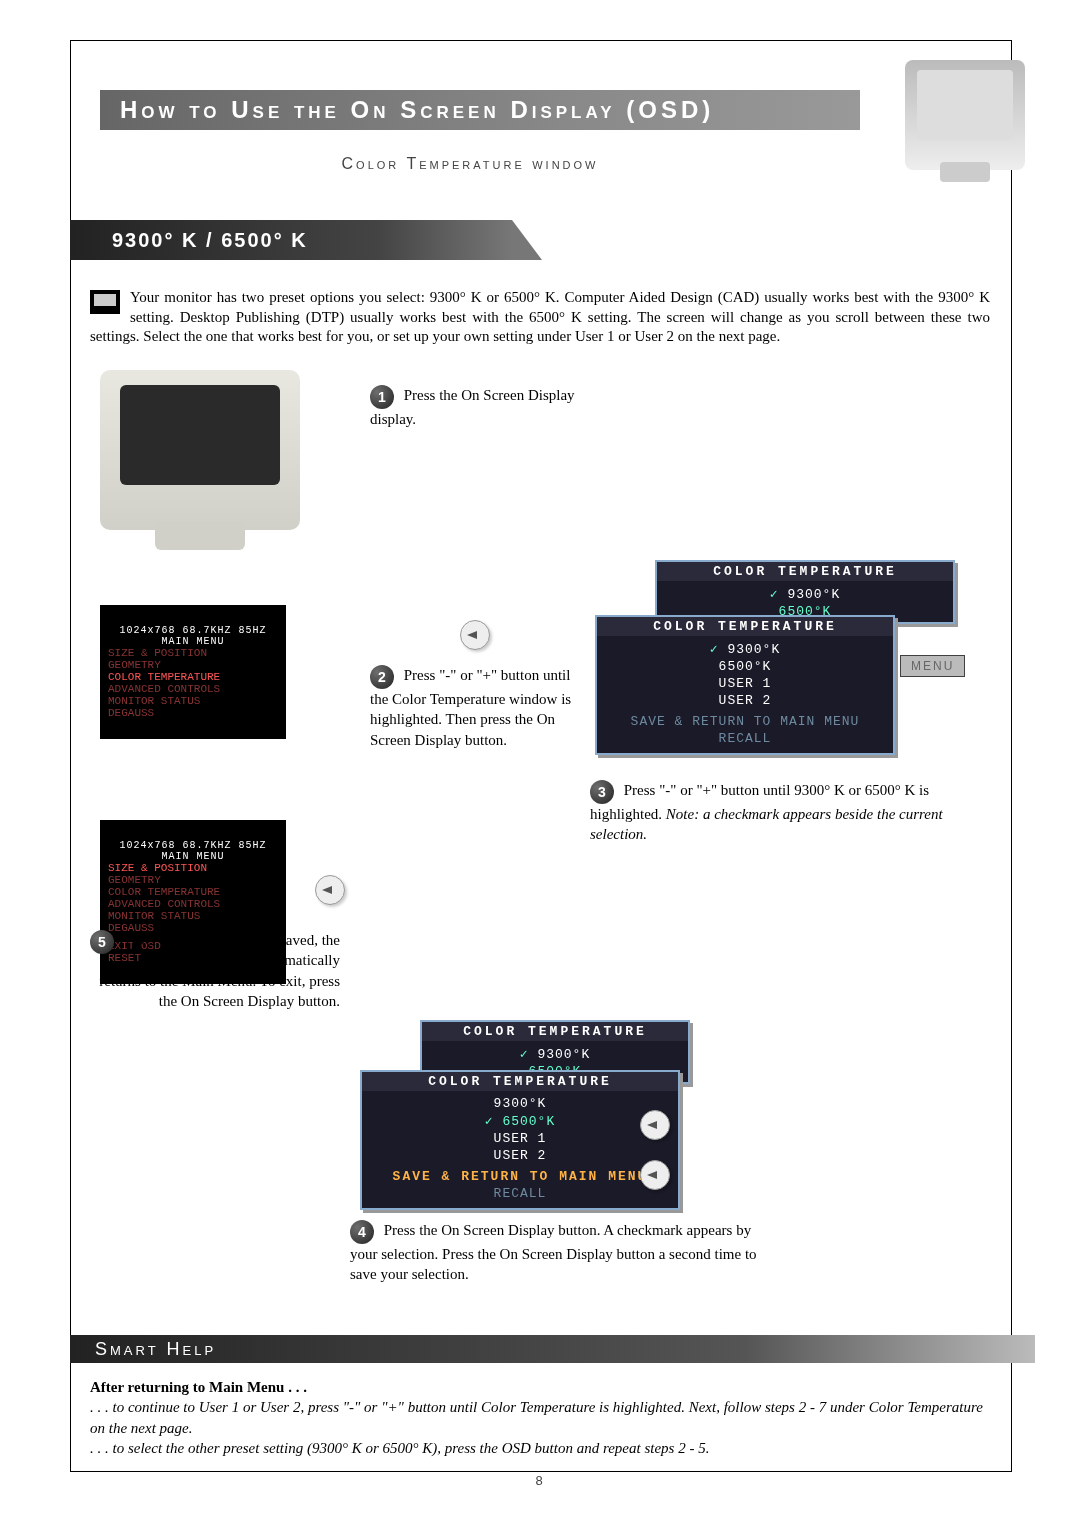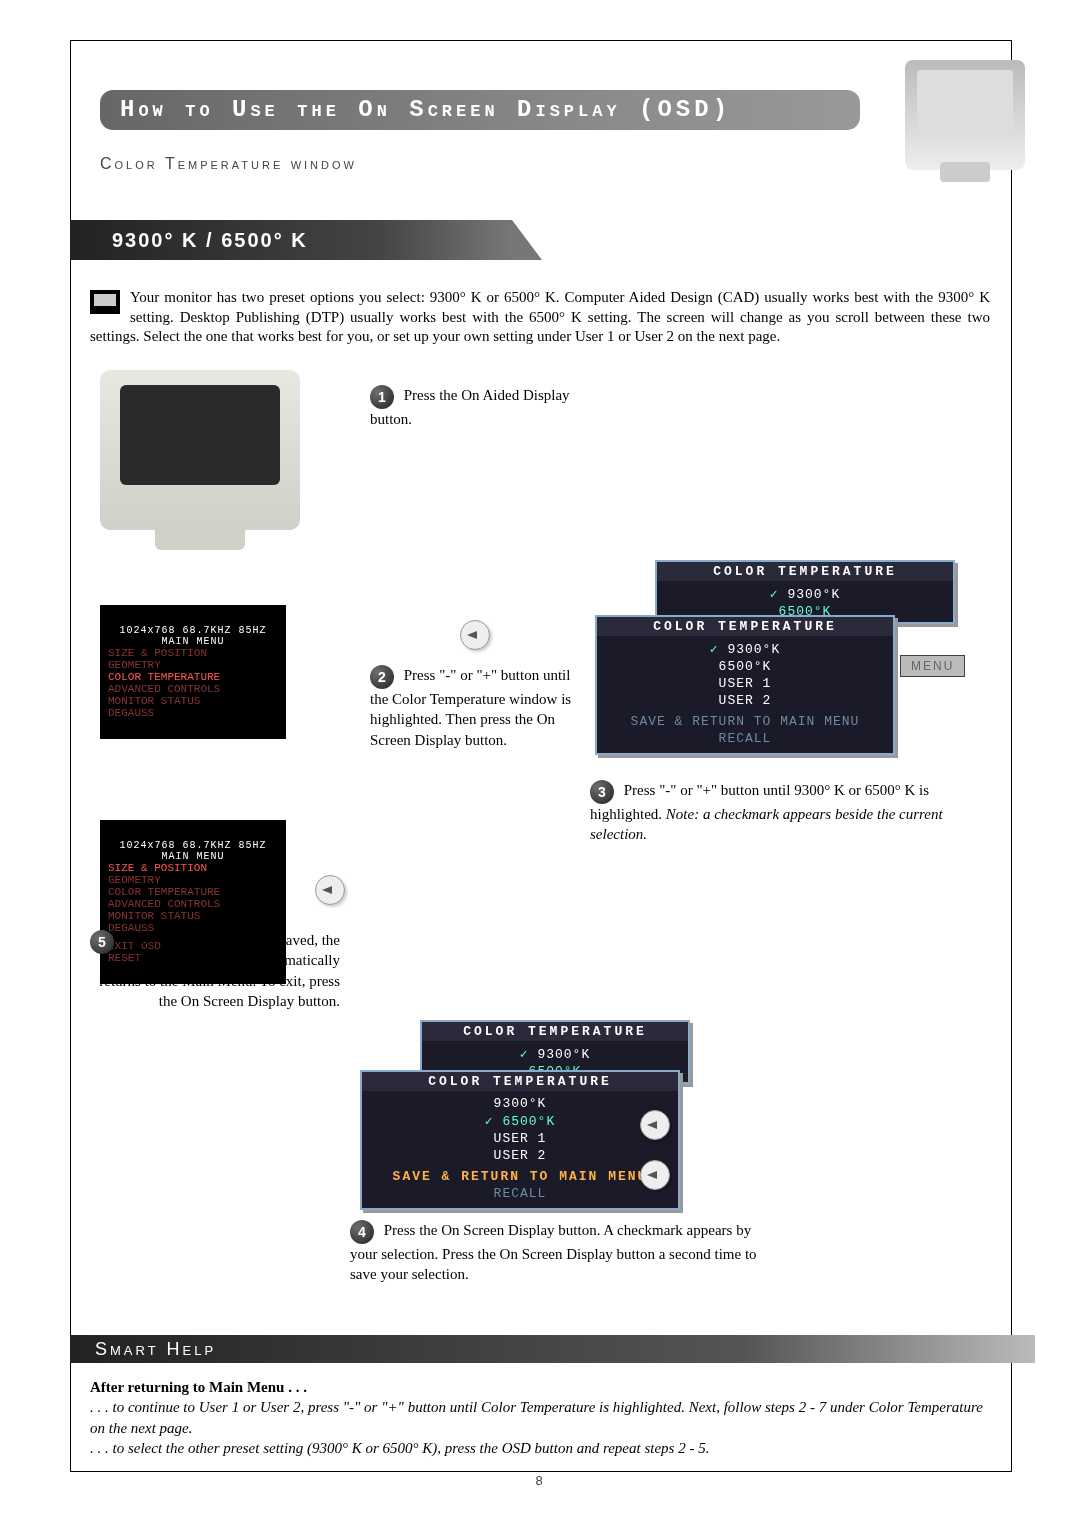--- a/index.html
+++ b/index.html
@@ -21,35 +21,34 @@
     border: 1px solid #000;
   }
   .title-bar {
     position: absolute;
     left: 100px;
     top: 90px;
     width: 740px;
     height: 40px;
     background: linear-gradient(to right, #666, #888 60%, #999);
     color: #fff;
-    font-family: Liberation Mono, monospace;
+    font-family: Liberation Sans, sans-serif;
     font-variant: small-caps;
     letter-spacing: 4px;
     font-weight: bold;
     font-size: 24px;
     line-height: 40px;
     padding-left: 20px;
-    border-radius: 13px;
   }
   .subtitle {
     position: absolute;
     left: 100px;
     top: 155px;
     width: 740px;
-    text-align: left;
+    text-align: center;
     font-family: "Trebuchet MS", Arial, sans-serif;
     font-variant: small-caps;
     letter-spacing: 3px;
     font-size: 16px;
     color: #444;
   }
   .monitor-illustration {
     position: absolute;
     right: 55px;
     top: 60px;
@@ -291,21 +290,21 @@
 
 <div class="workarea">
 
   <div class="crt crt1">
     <div class="screen"></div>
     <div class="base"></div>
   </div>
 
   <div class="step right" style="left:300px; top:25px; width:220px">
     <span class="step-badge">1</span>
-    <span>Press the On Aided Display button.</span>
+    <span>Press the On Screen Display display.</span>
   </div>
 
   <div class="main-menu" style="left:30px; top:245px;">
     <div class="hdr">1024x768  68.7KHZ 85HZ</div>
     <div class="hdr">MAIN MENU</div>
     <div class="row dim">SIZE &amp; POSITION</div>
     <div class="row dim">GEOMETRY</div>
     <div class="row sel">COLOR TEMPERATURE</div>
     <div class="row dim">ADVANCED CONTROLS</div>
     <div class="row dim">MONITOR STATUS</div>

